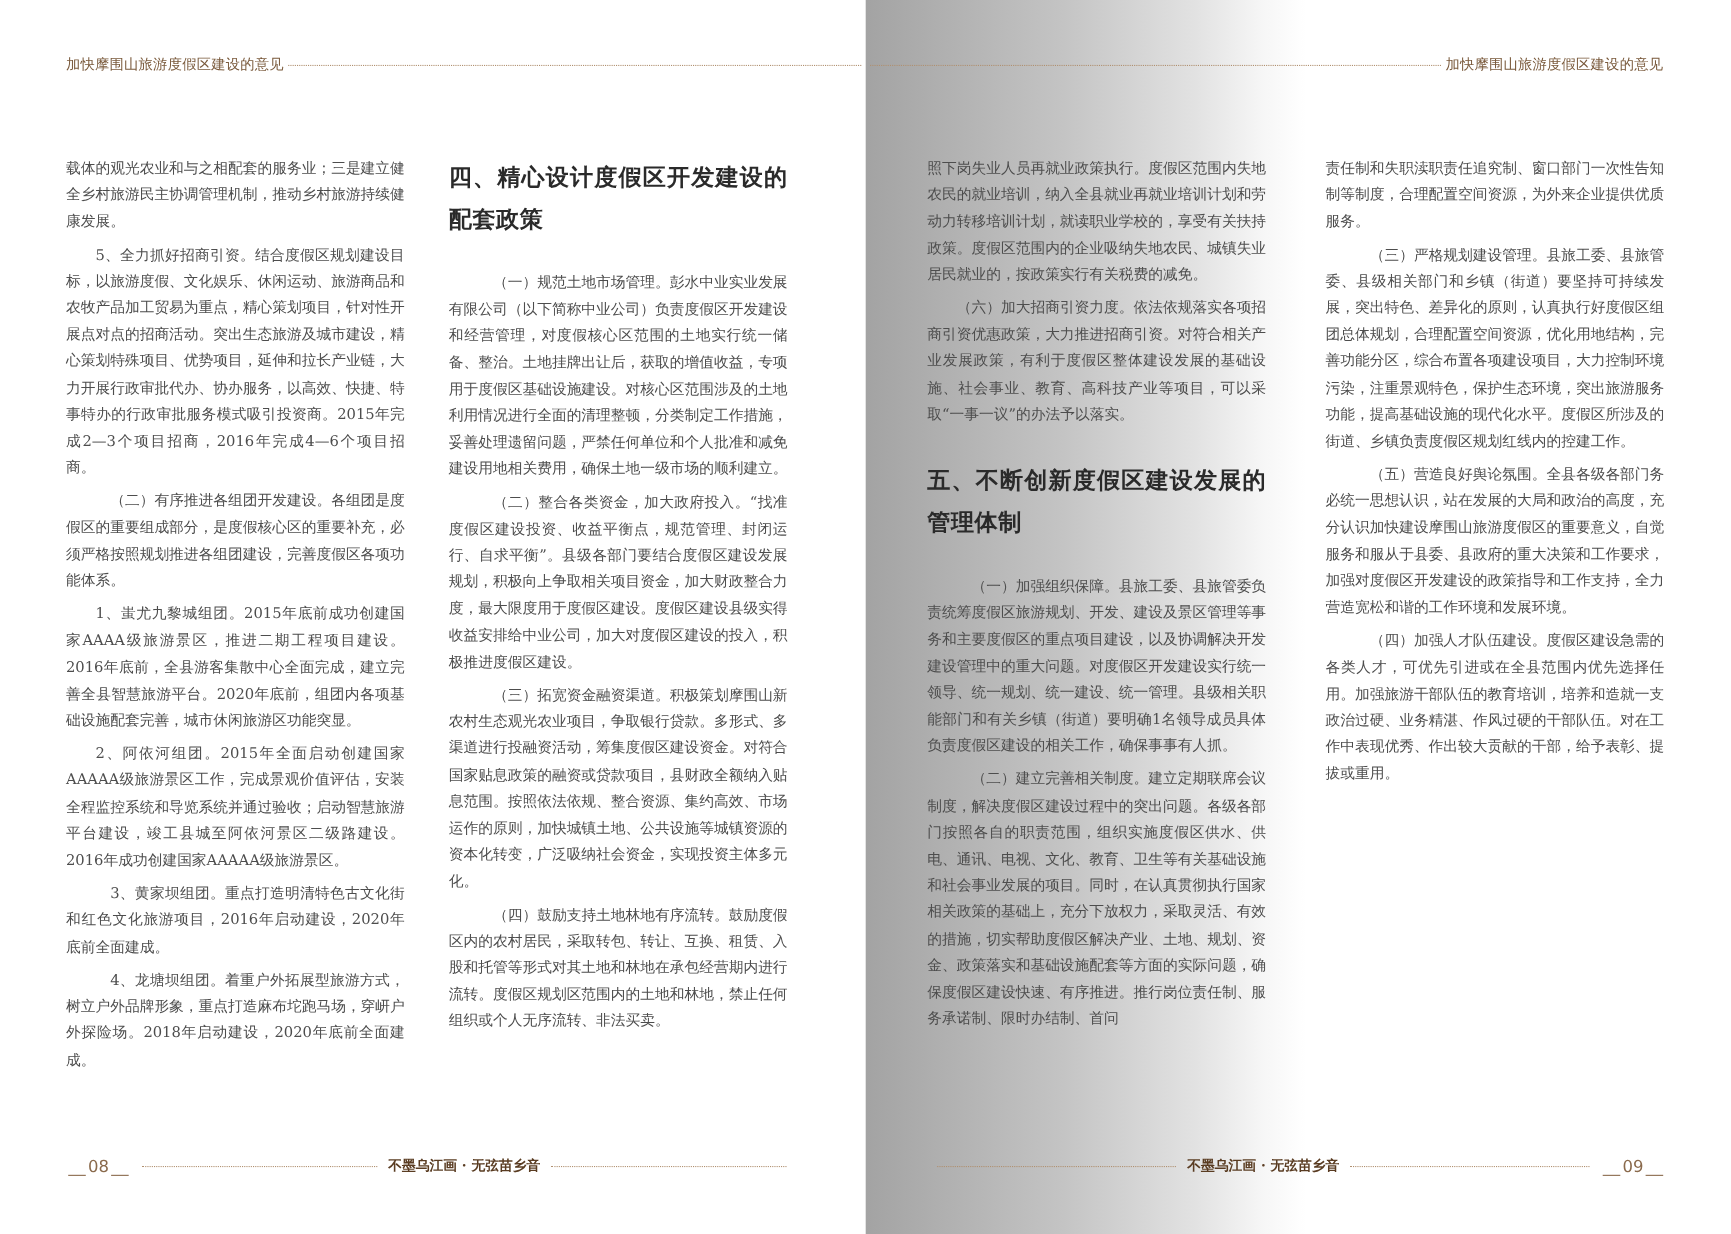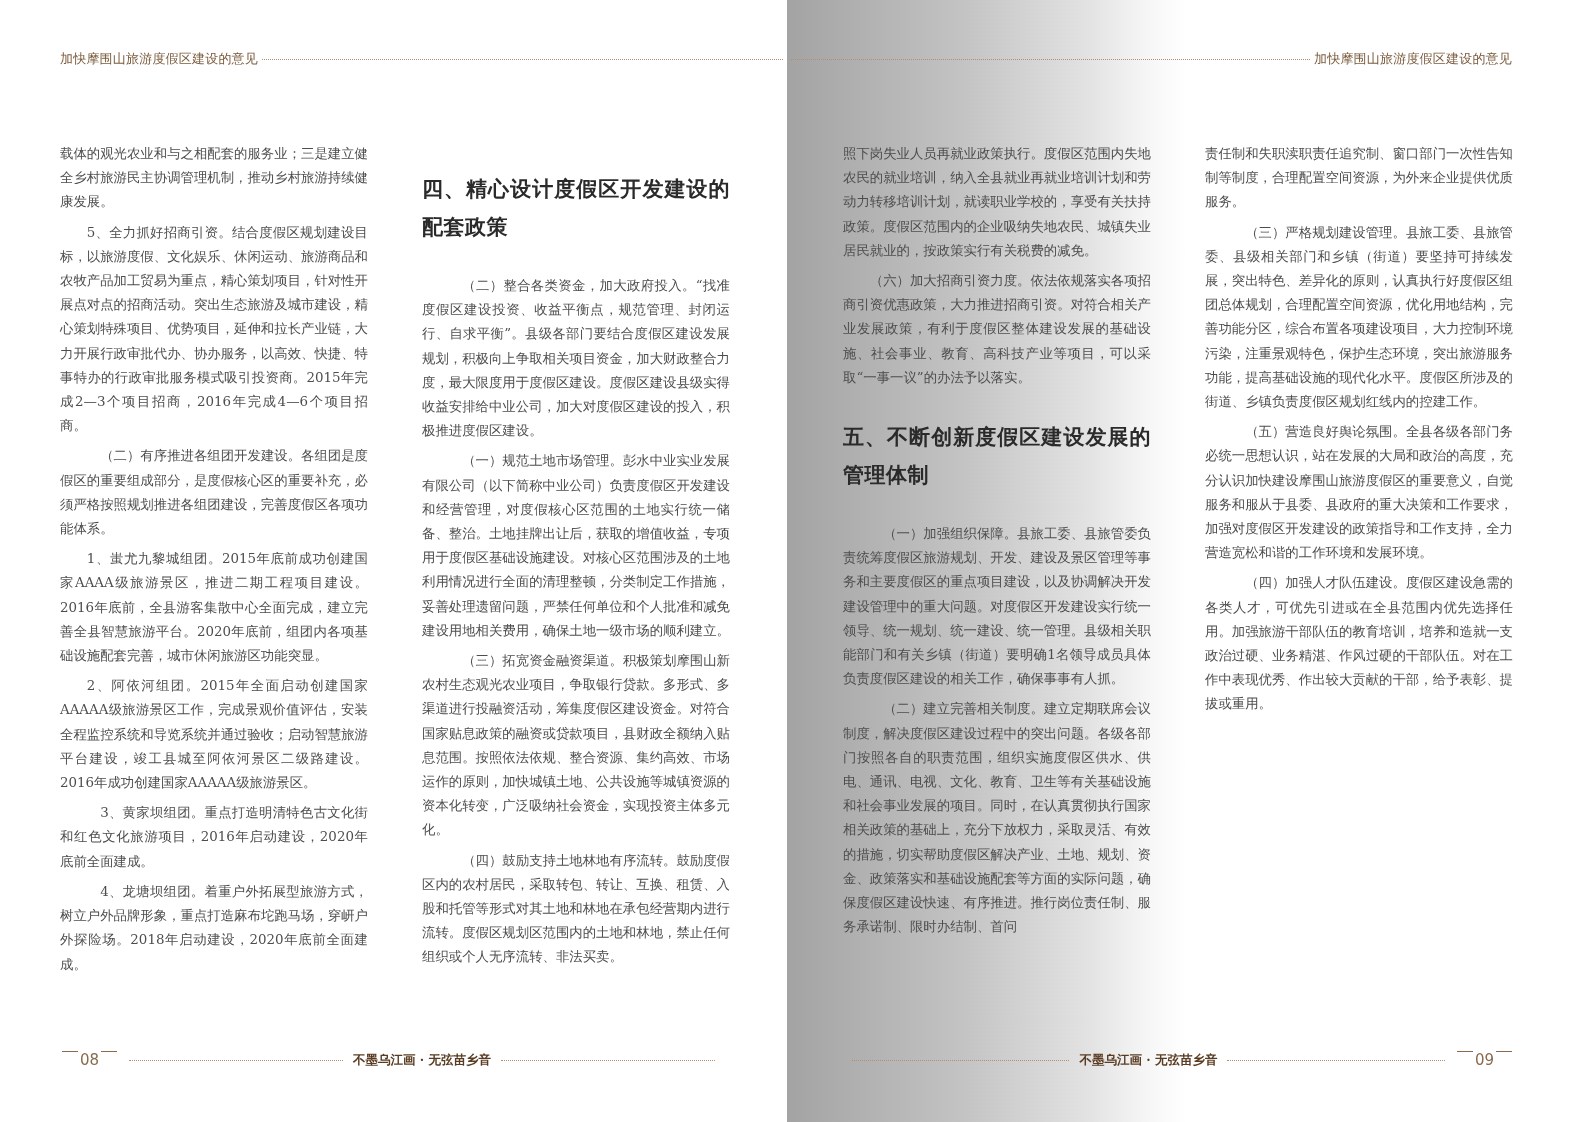--- a/index.html
+++ b/index.html
@@ -18,26 +18,26 @@
   .page-right .running-head { left: 0; right: 62px; }
 
   .col { position: absolute; top: 142px; width: 308px; font-size: 13.4px; line-height: 24.2px; text-align: justify; color: #4d4d4d; }
   .col p { margin-bottom: 6px; text-indent: 2em; }
   .col p.noindent { text-indent: 0; }
   .col p.indent3 { text-indent: 3em; }
   .col h2 { font-family: "DejaVu Sans", "Liberation Sans", sans-serif; font-weight: bold; font-size: 21px; line-height: 38px; color: #2a2a2a; margin: 0 0 28px 0; text-indent: 0; letter-spacing: 0.5px; }
   .col h2.mid { margin-top: 28px; }
 
   .pl-c1 { left: 60px; }
-  .pl-c2 { left: 422px; margin-top: 28px; }
+  .pl-c2 { left: 408px; }
   .pr-c1 { left: 56px; }
   .pr-c2 { left: 418px; }
 
   .footer { position: absolute; top: 1050px; height: 20px; display: flex; align-items: center; }
-  .footer .pnum { font-family: "DejaVu Sans", "Liberation Sans", sans-serif; font-size: 15px; color: #8a6a4c; display: flex; align-items: flex-start; white-space: nowrap; }
+  .footer .pnum { font-family: "DejaVu Sans", "Liberation Sans", sans-serif; font-size: 15px; color: #8a6a4c; display: flex; align-items: flex-end; white-space: nowrap; }
   .footer .pnum .dash { display: inline-block; width: 16px; height: 1px; background: #8a6a4c; margin: 0 2px; }
   .footer .rule { flex: 1; height: 0; border-top: 1px dotted #b09070; margin: 0 10px; }
   .footer .slogan { font-family: "DejaVu Serif", "Liberation Serif", serif; font-weight: bold; font-size: 12.5px; color: #5a3c22; white-space: nowrap; }
   .page-left .footer { left: 60px; width: 665px; }
   .page-right .footer { left: 55px; width: 672px; }
 </style>
 </head>
 <body>
 
 <div class="page page-left">
@@ -51,22 +51,22 @@
     <p>5、全力抓好招商引资。结合度假区规划建设目标，以旅游度假、文化娱乐、休闲运动、旅游商品和农牧产品加工贸易为重点，精心策划项目，针对性开展点对点的招商活动。突出生态旅游及城市建设，精心策划特殊项目、优势项目，延伸和拉长产业链，大力开展行政审批代办、协办服务，以高效、快捷、特事特办的行政审批服务模式吸引投资商。2015年完成2—3个项目招商，2016年完成4—6个项目招商。</p>
     <p class="indent3">（二）有序推进各组团开发建设。各组团是度假区的重要组成部分，是度假核心区的重要补充，必须严格按照规划推进各组团建设，完善度假区各项功能体系。</p>
     <p>1、蚩尤九黎城组团。2015年底前成功创建国家AAAA级旅游景区，推进二期工程项目建设。2016年底前，全县游客集散中心全面完成，建立完善全县智慧旅游平台。2020年底前，组团内各项基础设施配套完善，城市休闲旅游区功能突显。</p>
     <p>2、阿依河组团。2015年全面启动创建国家AAAAA级旅游景区工作，完成景观价值评估，安装全程监控系统和导览系统并通过验收；启动智慧旅游平台建设，竣工县城至阿依河景区二级路建设。2016年成功创建国家AAAAA级旅游景区。</p>
     <p class="indent3">3、黄家坝组团。重点打造明清特色古文化街和红色文化旅游项目，2016年启动建设，2020年底前全面建成。</p>
     <p class="indent3">4、龙塘坝组团。着重户外拓展型旅游方式，树立户外品牌形象，重点打造麻布坨跑马场，穿岍户外探险场。2018年启动建设，2020年底前全面建成。</p>
   </div>
 
   <div class="col pl-c2">
     <h2>四、精心设计度假区开发建设的配套政策</h2>
+    <p class="indent3">（一）规范土地市场管理。彭水中业实业发展有限公司（以下简称中业公司）负责度假区开发建设和经营管理，对度假核心区范围的土地实行统一储备、整治。土地挂牌出让后，获取的增值收益，专项用于度假区基础设施建设。对核心区范围涉及的土地利用情况进行全面的清理整顿，分类制定工作措施，妥善处理遗留问题，严禁任何单位和个人批准和减免建设用地相关费用，确保土地一级市场的顺利建立。</p>
     <p class="indent3">（二）整合各类资金，加大政府投入。“找准度假区建设投资、收益平衡点，规范管理、封闭运行、自求平衡”。县级各部门要结合度假区建设发展规划，积极向上争取相关项目资金，加大财政整合力度，最大限度用于度假区建设。度假区建设县级实得收益安排给中业公司，加大对度假区建设的投入，积极推进度假区建设。</p>
-    <p class="indent3">（一）规范土地市场管理。彭水中业实业发展有限公司（以下简称中业公司）负责度假区开发建设和经营管理，对度假核心区范围的土地实行统一储备、整治。土地挂牌出让后，获取的增值收益，专项用于度假区基础设施建设。对核心区范围涉及的土地利用情况进行全面的清理整顿，分类制定工作措施，妥善处理遗留问题，严禁任何单位和个人批准和减免建设用地相关费用，确保土地一级市场的顺利建立。</p>
     <p class="indent3">（三）拓宽资金融资渠道。积极策划摩围山新农村生态观光农业项目，争取银行贷款。多形式、多渠道进行投融资活动，筹集度假区建设资金。对符合国家贴息政策的融资或贷款项目，县财政全额纳入贴息范围。按照依法依规、整合资源、集约高效、市场运作的原则，加快城镇土地、公共设施等城镇资源的资本化转变，广泛吸纳社会资金，实现投资主体多元化。</p>
     <p class="indent3">（四）鼓励支持土地林地有序流转。鼓励度假区内的农村居民，采取转包、转让、互换、租赁、入股和托管等形式对其土地和林地在承包经营期内进行流转。度假区规划区范围内的土地和林地，禁止任何组织或个人无序流转、非法买卖。</p>
   </div>
 
   <div class="footer">
     <span class="pnum">
       <span class="dash"></span>
       <span>08</span>
       <span class="dash"></span>
     </span>

